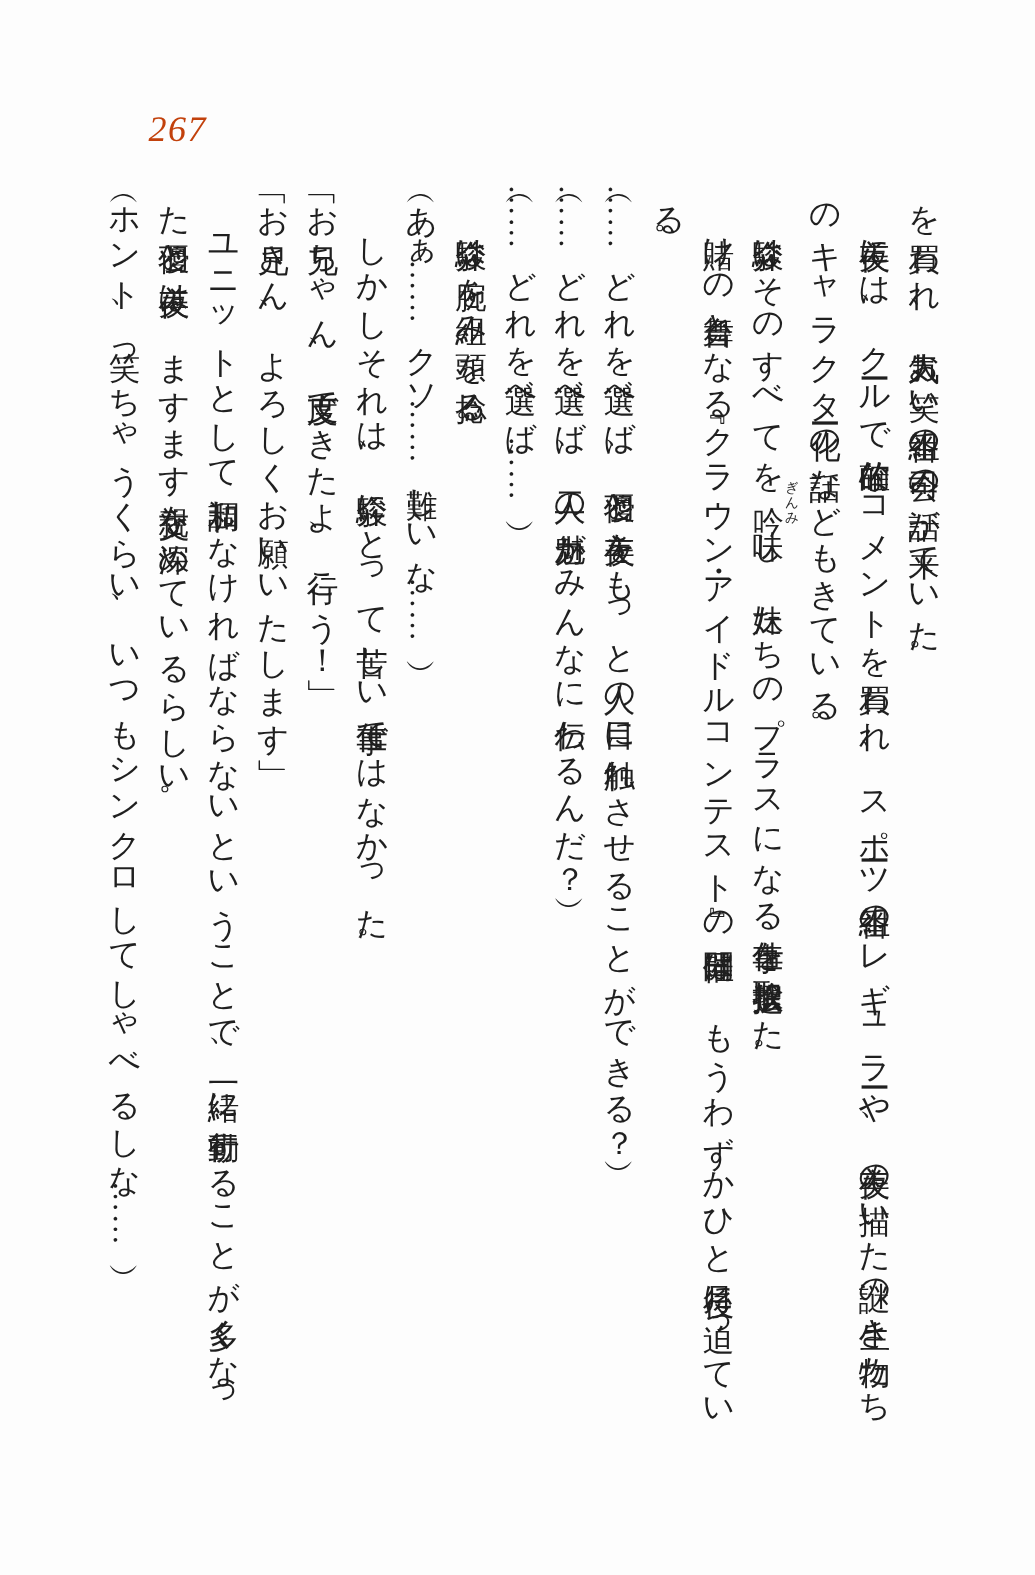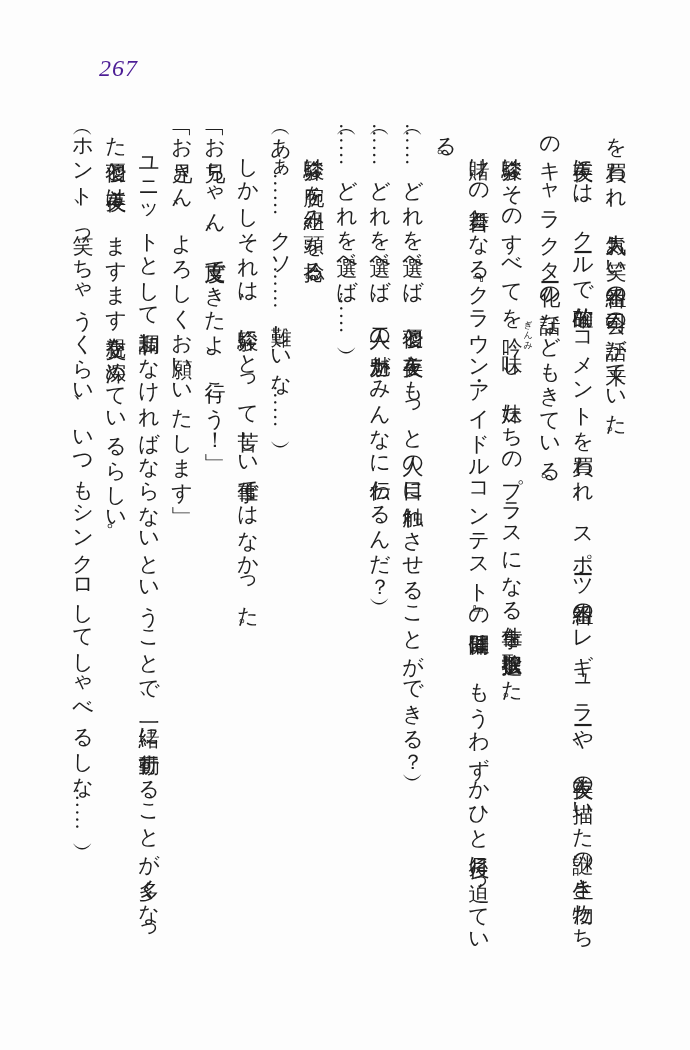--- a/index.html
+++ b/index.html
@@ -14,25 +14,25 @@
     background: #fdfdfd;
     font-family: "Liberation Serif", "DejaVu Serif", serif;
   }
   .page {
     position: absolute;
     inset: 0;
   }
   .page-number {
     position: absolute;
     left: 99px;
-    top: 55px;
+    top: 74px;
     font-size: 24px;
     font-style: italic;
     letter-spacing: 1px;
-    color: #4c1d95;
+    color: #c2410c;
   }
   .text-block {
     position: absolute;
     top: 122px;
     right: 58px;
     height: 840px;
     writing-mode: vertical-rl;
     text-orientation: mixed;
     font-size: 21px;
     line-height: 33px;

